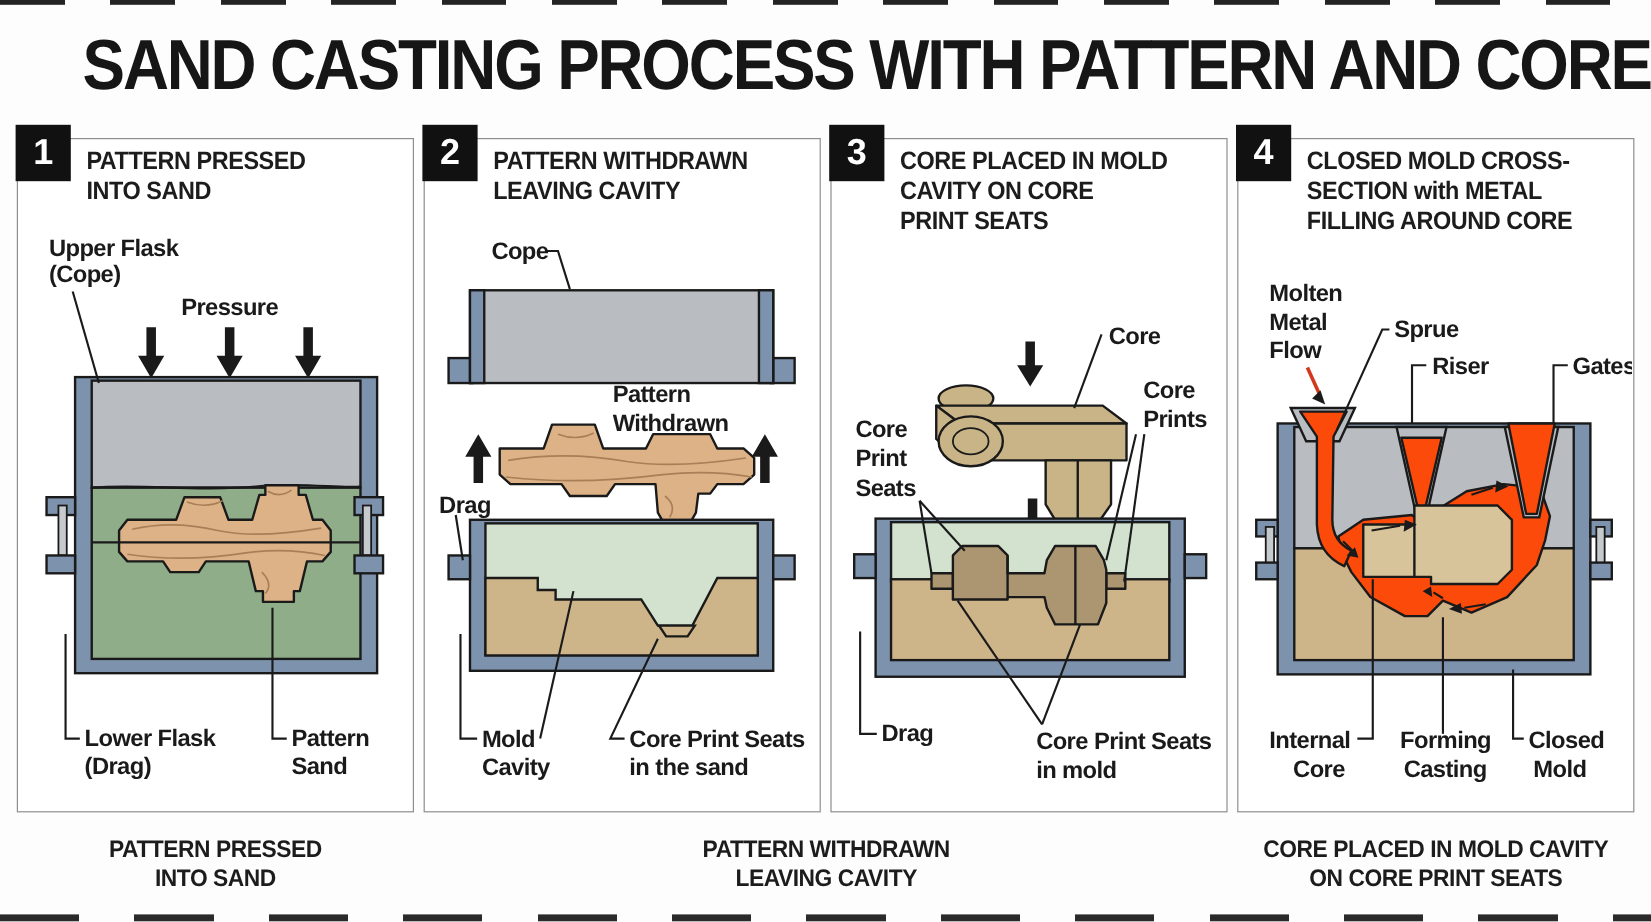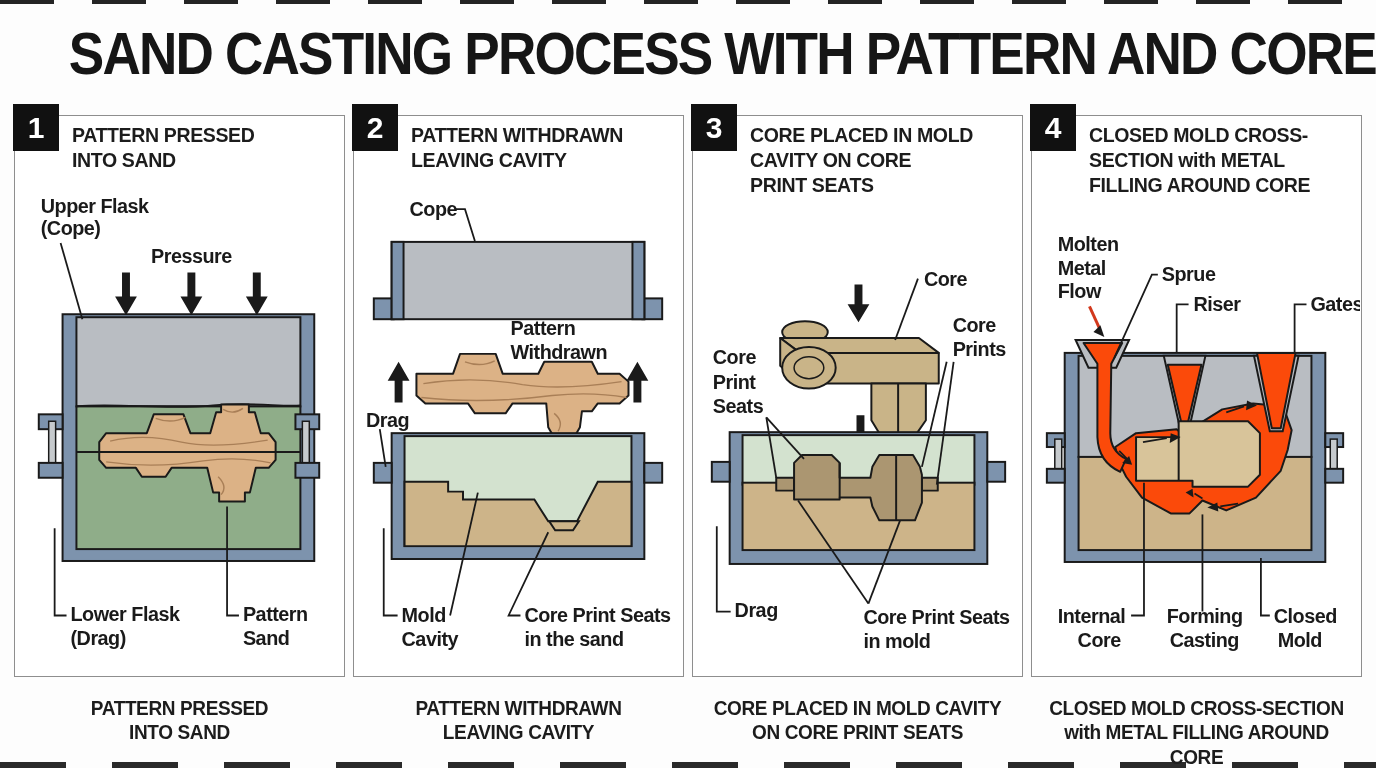--- a/index.html
+++ b/index.html
@@ -324,17 +324,13 @@
     <div>INTO SAND</div>
   </div>
   <div class="caption">
     <div>PATTERN WITHDRAWN</div>
     <div>LEAVING CAVITY</div>
   </div>
   <div class="caption">
     <div>CORE PLACED IN MOLD CAVITY</div>
     <div>ON CORE PRINT SEATS</div>
   </div>
-  <div class="caption">
-    <div>CLOSED MOLD CROSS-SECTION</div>
-    <div>with METAL FILLING AROUND CORE</div>
-  </div>
 </div>
 
 </body></html>

